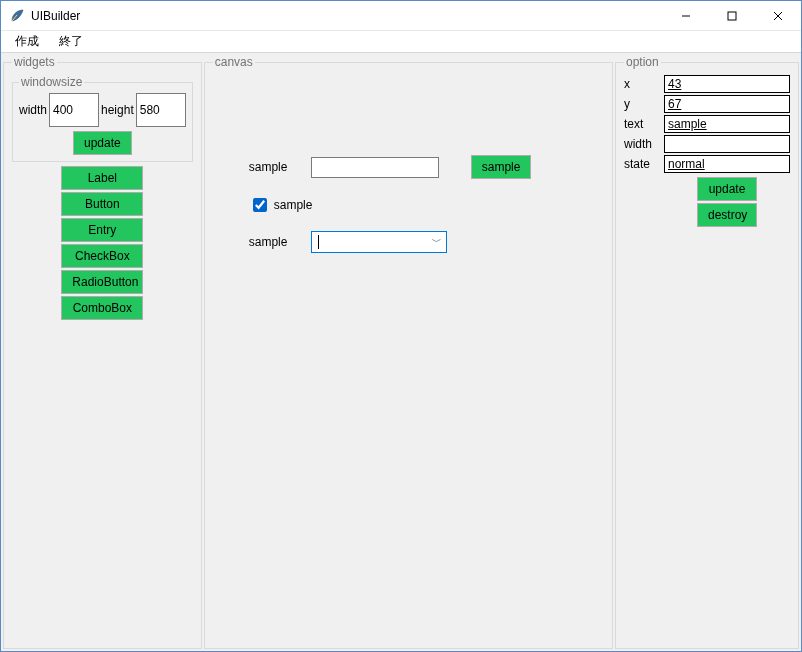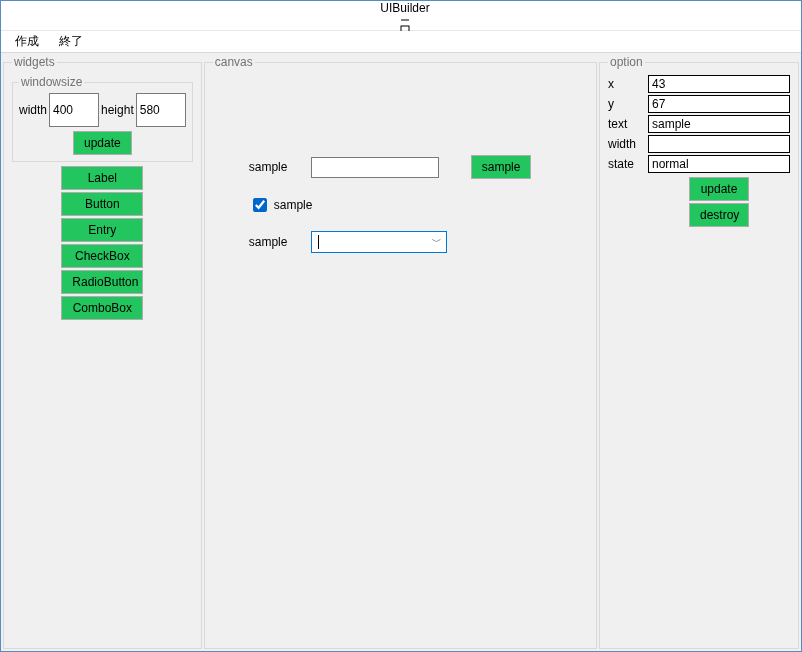--- a/index.html
+++ b/index.html
@@ -18,21 +18,20 @@
     display: flex;
     flex-direction: column;
   }
   .titlebar {
     height: 30px;
     display: flex;
     align-items: center;
     padding: 0 0 0 8px;
     background: #ffffff;
     border-bottom: 1px solid #e8e8e8;
-    flex-direction: column;
   }
   .titlebar .feather {
     width: 16px; height: 16px; margin-right: 6px;
   }
   .titlebar .title {
     flex: 1;
     font-size: 12px;
   }
   .winbtn {
     width: 46px;
@@ -68,21 +67,21 @@
     padding: 6px 8px 8px 8px;
     background: #f0f0f0;
   }
   fieldset.panel > legend {
     color: #737373;
     font-size: 12px;
     padding: 0 2px;
   }
   .widgets-panel { width: 192px; }
   .canvas-panel { flex: 1; position: relative; }
-  .option-panel { width: 200px; }
+  .option-panel { width: 184px; }
   fieldset.inner {
     border: 1px solid #d9d9d9;
     margin: 0 0 4px 0;
     padding: 4px 6px 6px 6px;
   }
   fieldset.inner > legend {
     color: #737373;
     font-size: 12px;
     padding: 0 2px;
   }
@@ -135,20 +134,21 @@
   }
   .cv-combo .caret { font-size: 10px; color: #555; }
   .opt-grid { display: grid; grid-template-columns: 36px 1fr; gap: 2px 4px; align-items: center; }
   .opt-grid label { font-size: 12px; }
   .opt-grid input {
     width: 100%; height: 18px;
     border: 1px solid #000;
     background: #fff;
     font-size: 12px;
     padding: 0 3px;
+    text-decoration: underline;
   }
   .opt-btns { margin-top: 4px; display: flex; flex-direction: column; align-items: center; gap: 2px; padding-left: 40px; }
   .opt-btns .tkbtn { width: 60px; }
   .caret-line {
     width: 1px; height: 14px; background: #000; margin-left: 2px;
   }
 </style>
 </head>
 <body>
 

